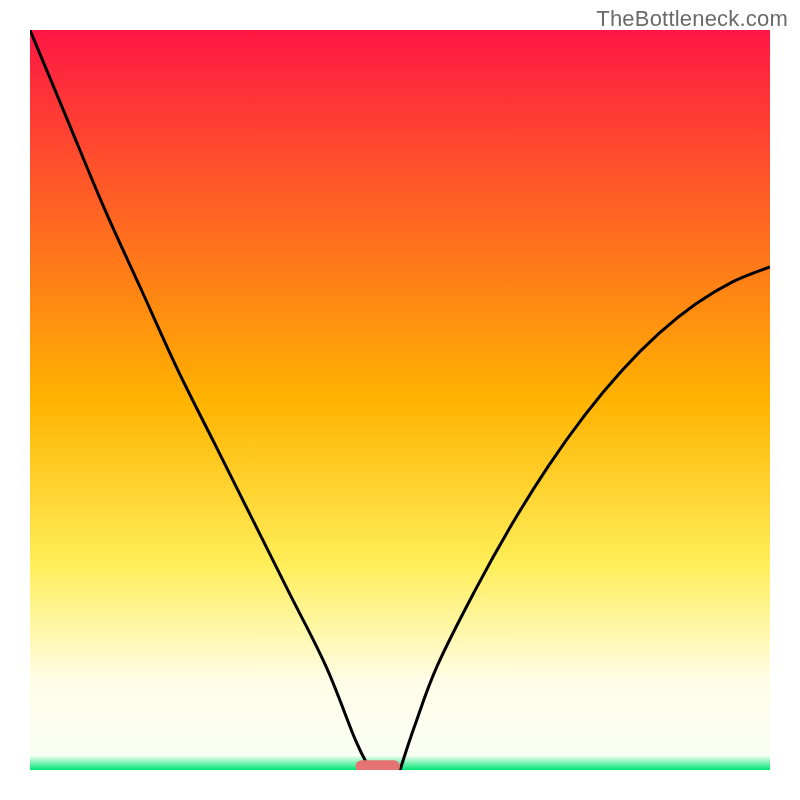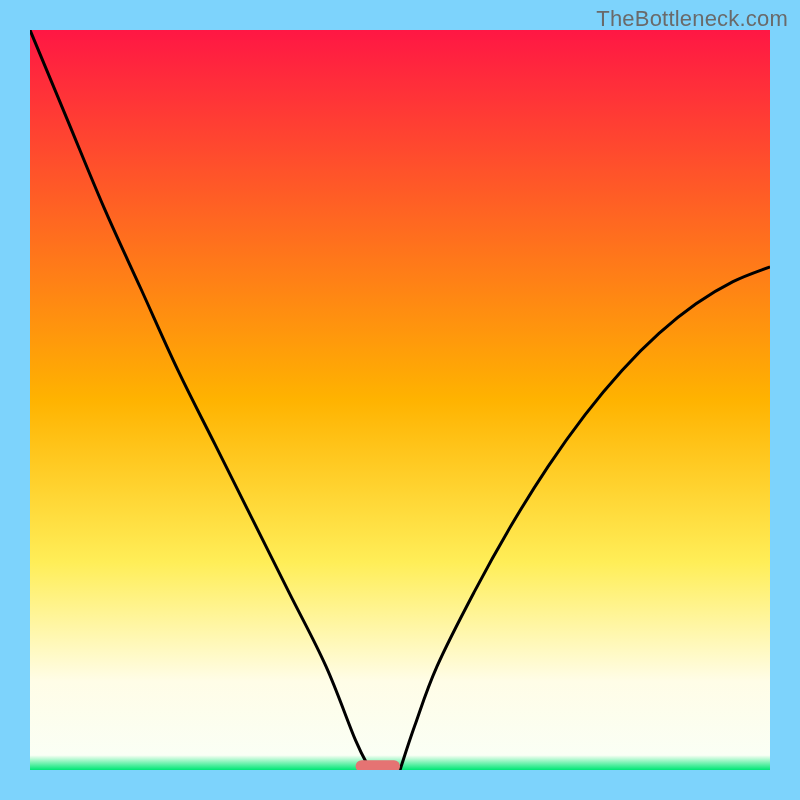--- a/index.html
+++ b/index.html
@@ -8,21 +8,21 @@
     width: 800px;
     height: 800px;
     background: #000;
     overflow: hidden;
     font-family: Arial, Helvetica, sans-serif;
   }
   .outer {
     position: relative;
     width: 800px;
     height: 800px;
-    background: #7dd3fc;
+    background: #ffffff;
   }
   .watermark {
     position: absolute;
     top: 6px;
     right: 12px;
     color: #6a6a6a;
     font-size: 22px;
     letter-spacing: 0.2px;
     font-weight: 400;
     user-select: none;

